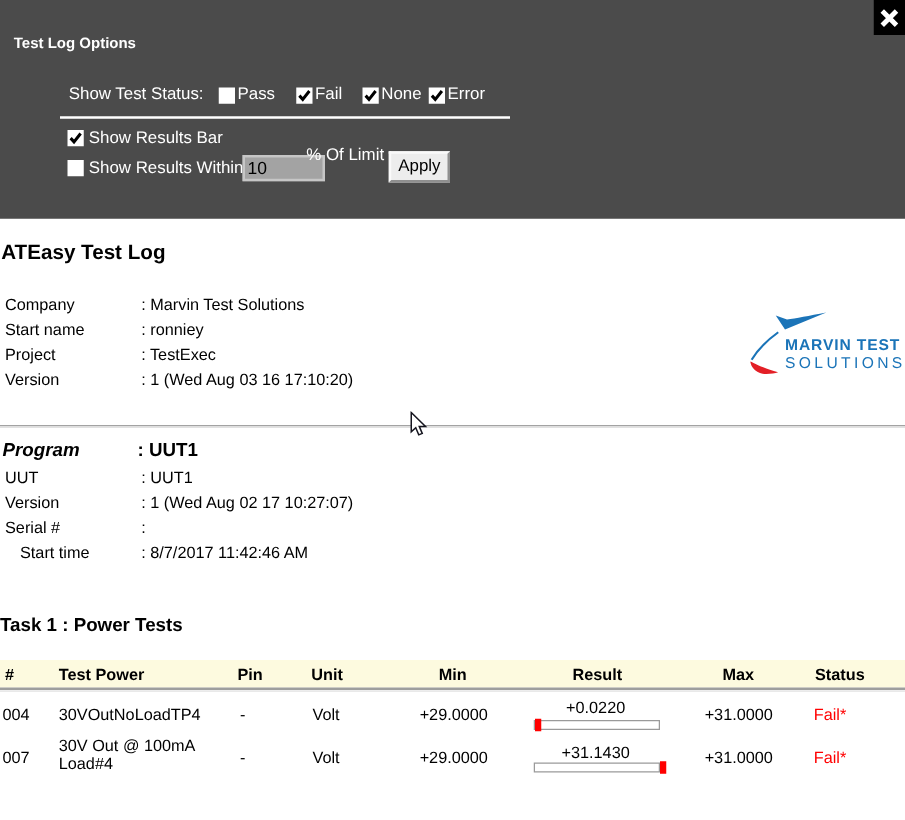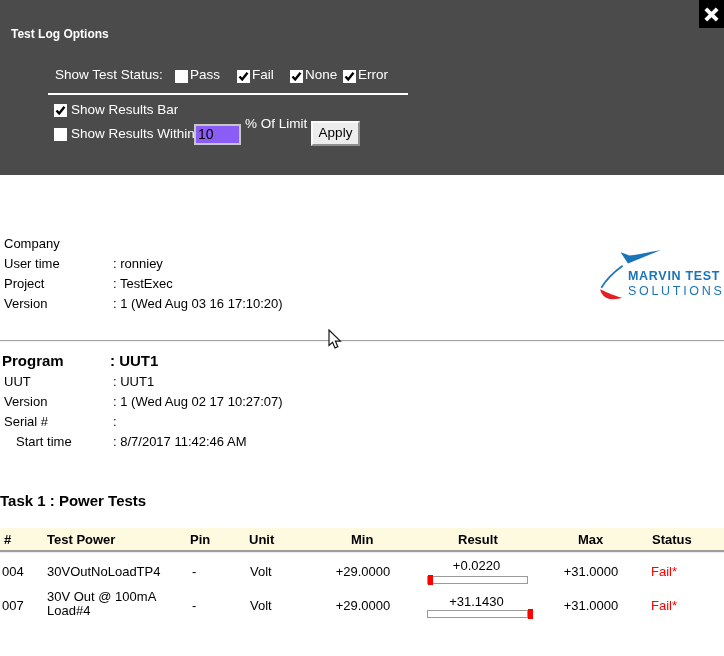--- a/index.html
+++ b/index.html
@@ -8,21 +8,21 @@
 #wrap{position:relative;width:724px;height:656px;overflow:hidden;}
 .abs{position:absolute;}
 #panel{position:absolute;left:0;top:0;width:724px;height:175px;background:#4b4b4b;color:#fff;}
 #xbtn{position:absolute;left:699px;top:0;width:25px;height:28px;background:#000;}
 #xbtn svg{position:absolute;left:5px;top:7px;}
 #title{position:absolute;left:11px;top:27px;font-size:12px;font-weight:bold;}
 .cb{position:absolute;width:13px;height:13px;background:#fff;}
 .cb svg{position:absolute;left:0;top:0;}
 .wlab{position:absolute;font-size:13.5px;color:#fff;}
 #wline{position:absolute;left:48px;top:93px;width:360px;height:2px;background:#fff;}
-#inp{position:absolute;left:194px;top:124px;width:47px;height:21px;background:#8b5cf6;
+#inp{position:absolute;left:194px;top:124px;width:66px;height:21px;background:#a3a3a3;
   border:2px solid #c6c6c6;box-sizing:border-box;}
 #inp span{position:absolute;left:2px;top:0px;color:#000;font-size:14px;line-height:17px;}
 #applybtn{position:absolute;left:311px;top:121px;width:49px;height:25px;background:#ededed;
   border:2px solid #fafafa;border-right-color:#8f8f8f;border-bottom-color:#8f8f8f;
   box-sizing:border-box;color:#000;font-size:13.5px;text-align:center;line-height:19px;}
 .blk{position:absolute;font-size:13px;}
 .bold{font-weight:bold;}
 #h1{position:absolute;left:1px;top:193px;font-size:16.5px;font-weight:bold;}
 .lab{position:absolute;left:4px;}
 .val{position:absolute;left:113px;}
@@ -80,44 +80,46 @@
   <span class="wlab" style="left:71px;top:102px;">Show Results Bar</span>
   <span class="cb" style="left:54px;top:128px;"></span>
   <span class="wlab" style="left:71px;top:126px;">Show Results Within</span>
   <div id="inp">
         <span>10</span>
       </div>
   <span class="wlab" style="left:245px;top:116px;text-align:right;">% Of Limit</span>
   <div id="applybtn">Apply</div>
  </div>
 
+ <div id="h1">ATEasy Test Log</div>
 
  <div class="blk lab" style="top:236px;">Company</div>
- <div class="blk lab" style="top:256px;">User time</div>
+    <div class="blk val" style="top:236px;">: Marvin Test Solutions</div>
+ <div class="blk lab" style="top:256px;">Start name</div>
     <div class="blk val" style="top:256px;">: ronniey</div>
  <div class="blk lab" style="top:276px;">Project</div>
     <div class="blk val" style="top:276px;">: TestExec</div>
  <div class="blk lab" style="top:296px;">Version</div>
     <div class="blk val" style="top:296px;">: 1 (Wed Aug 03 16 17:10:20)</div>
 
  <svg class="abs" style="left:595px;top:240px;" width="130" height="62" viewBox="0 0 130 62">
    <path d="M25.6,12.3 L33.0,23.5 L66.0,10.0 C52,12.6 41.5,14.8 34.6,15.6 Z" fill="#1b74b8"></path>
    <path d="M27.6,25.8 C19,32 11,40 6.3,47.8" stroke="#1b74b8" stroke-width="1.7" fill="none"></path>
    <path d="M5.2,49.2 C5.8,53.8 9.5,57.8 15.0,59.0 C19.5,59.6 24.5,58.7 27.5,57.8 C23.5,56.9 16.5,54.3 11.5,52.2 C8.8,51.0 6.5,49.6 5.2,49.2 Z" fill="#e31f26"></path>
    <text x="33" y="40.2" font-family="Liberation Sans,sans-serif" font-size="12.5" font-weight="bold" letter-spacing="0.7" fill="#1b74b8">MARVIN TEST</text>
    <text x="33" y="54.5" font-family="Liberation Sans,sans-serif" font-size="12.5" letter-spacing="2.7" fill="#1b74b8">SOLUTIONS</text>
  </svg>
 
  <div id="hr1"></div>
 
  <svg class="abs" style="left:328px;top:329px;" width="14" height="21" viewBox="0 0 14 21">
    <path d="M1,1 L1,16.5 L4.6,13.2 L7,18.9 L9.8,17.7 L7.4,12.1 L12.4,12.1 Z" fill="#fff" stroke="#15151f" stroke-width="1.2"></path>
  </svg>
 
- <div class="blk bold" style="left:2px;top:352px;font-size:15px;">Program</div>
+ <div class="blk bold" style="left:2px;top:352px;font-size:15px;font-style:italic;">Program</div>
     <div class="blk bold" style="left:110px;top:352px;font-size:15px;">: UUT1</div>
  <div class="blk lab" style="top:374px;">UUT</div>
     <div class="blk val" style="top:374px;">: UUT1</div>
  <div class="blk lab" style="top:394px;">Version</div>
     <div class="blk val" style="top:394px;">: 1 (Wed Aug 02 17 10:27:07)</div>
  <div class="blk lab" style="top:414px;">Serial #</div>
     <div class="blk val" style="top:414px;">:</div>
  <div class="blk lab" style="top:434px;margin-left:12px;">Start time</div>
     <div class="blk val" style="top:434px;">: 8/7/2017 11:42:46 AM</div>
 

